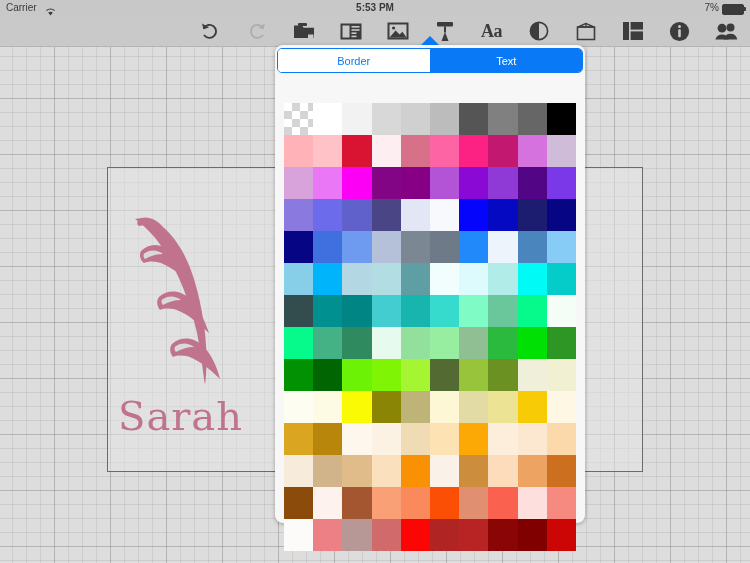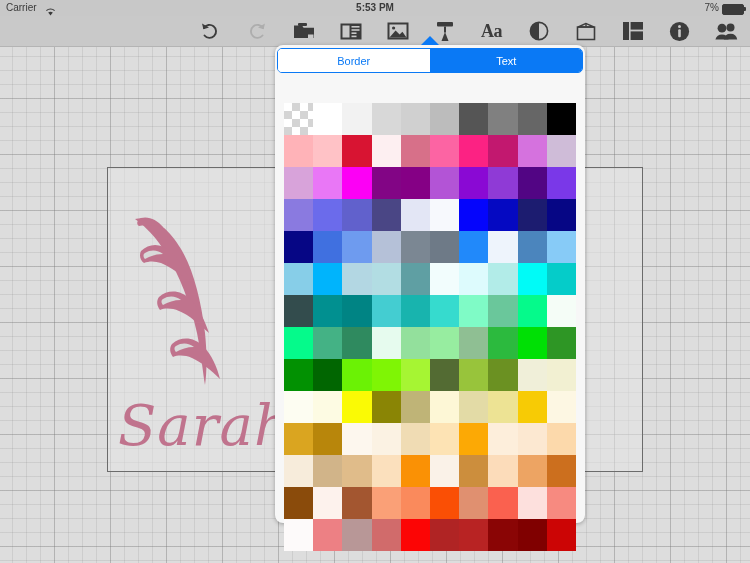--- a/index.html
+++ b/index.html
@@ -57,22 +57,22 @@
   
   #card{
     position:absolute;left:107px;top:120px;width:536px;height:305px;
     background:rgba(228,228,228,.55);
     border:1px solid #6b6b6b;
     box-sizing:border-box;
   }
   #flourish{position:absolute;left:15px;top:45px;width:100px;height:190px;}
   #signature{
     position:absolute;left:10px;top:225px;
-    font-family:"DejaVu Serif", serif;font-style:italic;
-    font-size:56px;color:#c0738d;letter-spacing:1px;
+    font-family:"DejaVu Serif", serif;
+    font-size:40px;color:#c0738d;letter-spacing:1px;
   }
 
   
   #popover{
     position:absolute;left:275px;top:45px;width:310px;height:478px;
     background:#f7f7f7;border-radius:8px;
     box-shadow:0 1px 4px rgba(0,0,0,.30);
   }
   #popover:before{
     content:"";position:absolute;left:50%;margin-left:-9px;top:-9px;

